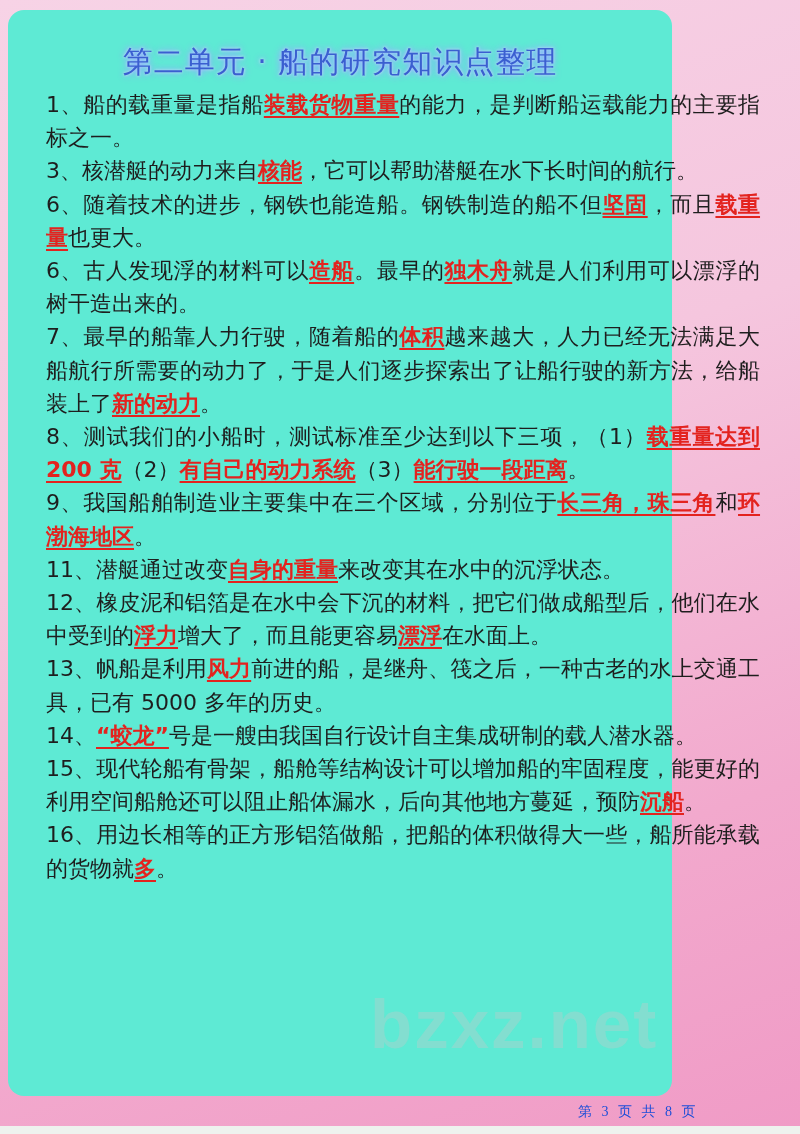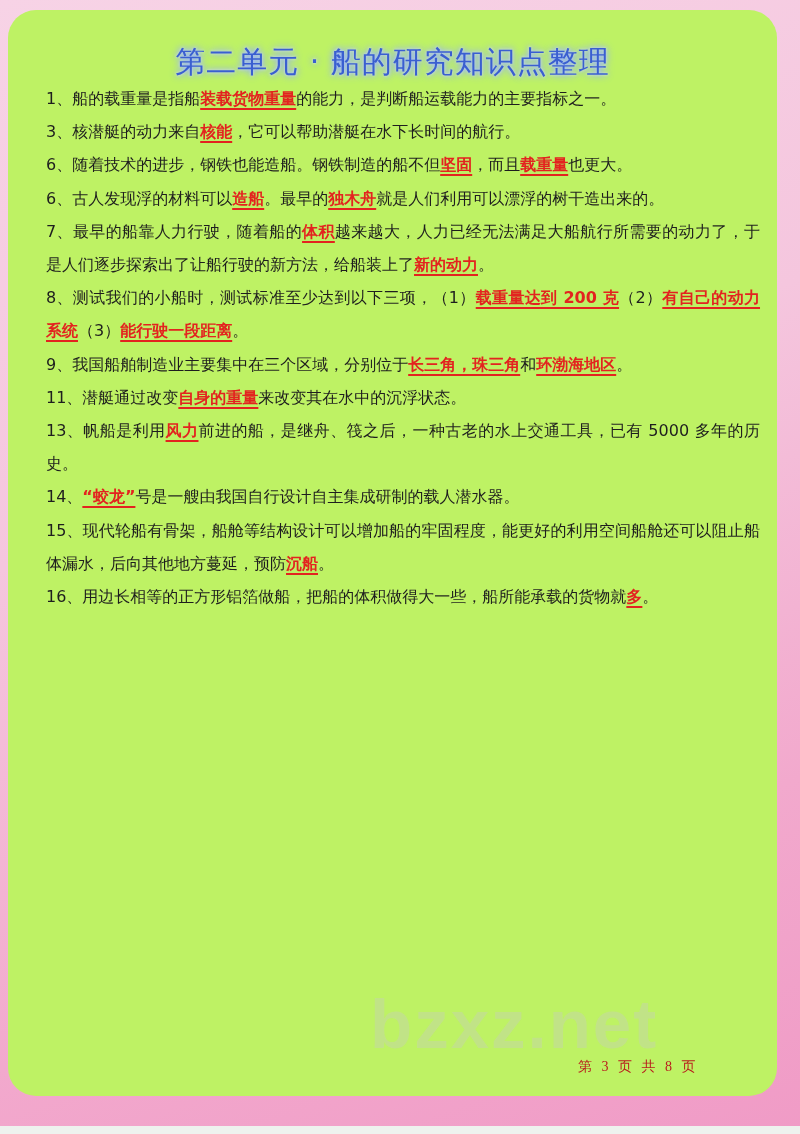--- a/index.html
+++ b/index.html
@@ -5,62 +5,63 @@
   html, body { margin:0; padding:0; }
   body {
     width:800px; height:1134px; overflow:hidden; position:relative;
     background: linear-gradient(160deg, #f7d3e6 0%, #f5c6de 40%, #f2a9cd 75%, #f09bc6 100%);
     font-family: "DejaVu Sans", "Liberation Sans", sans-serif;
   }
   .bottom-strip {
     position:absolute; left:0; right:0; bottom:0; height:8px; background:#eef2ee;
   }
   .card {
-    position:absolute; left:8px; top:10px; width:769px; height:1086px;
-    background:#bef264; border-radius:28px;
+    position:absolute; left:8px; top:10px; width:664px; height:1086px;
+    background:#5eead4; border-radius:16px;
   }
   .title {
     position:absolute; left:0; right:0; top:32px; text-align:center;
     font-size:30px; color:#3a5fd0; letter-spacing:1px;
     text-shadow: 0 0 6px #7f9dff, 0 0 10px #a9bdff, 0 0 3px #ffffff;
   }
   .content {
-    position:absolute; left:38px; top:72px; width:714px;
-    font-size:16px; line-height:33.2px; color:#1e1e1e;
+    position:absolute; left:38px; top:78px; width:714px;
+    font-size:22px; line-height:33.2px; color:#1e1e1e;
   }
   .item { margin:0; padding:0; text-align:justify; }
   .hl {
     color:#e3231f; font-weight:bold;
     text-decoration: underline; text-decoration-color:#e3231f;
     text-underline-offset:4px; text-decoration-thickness:2px;
   }
   .watermark {
     position:absolute; left:370px; top:985px; font-size:69px; font-weight:bold;
     color:rgba(200,200,200,0.35); letter-spacing:2px; pointer-events:none;
     font-family:"Liberation Sans", sans-serif;
   }
   .footer {
-    position:absolute; left:578px; top:1058px; font-size:14px; color:#b91c1c;
+    position:absolute; left:578px; top:1103px; font-size:14px; color:#1d4ed8;
     font-family:"Liberation Serif", "DejaVu Serif", serif; letter-spacing:3px;
   }
 </style>
 </head>
 <body>
 
 <div class="card">
   <div class="title">第二单元 · 船的研究知识点整理</div>
   <div class="content">
     <p class="item"><span>1、船的载重量是指船</span><span class="hl">装载货物重量</span><span>的能力，是判断船运载能力的主要指标之一。</span></p>
     <p class="item"><span>3、核潜艇的动力来自</span><span class="hl">核能</span><span>，它可以帮助潜艇在水下长时间的航行。</span></p>
     <p class="item"><span>6、随着技术的进步，钢铁也能造船。钢铁制造的船不但</span><span class="hl">坚固</span><span>，而且</span><span class="hl">载重量</span><span>也更大。</span></p>
     <p class="item"><span>6、古人发现浮的材料可以</span><span class="hl">造船</span><span>。最早的</span><span class="hl">独木舟</span><span>就是人们利用可以漂浮的树干造出来的。</span></p>
     <p class="item"><span>7、最早的船靠人力行驶，随着船的</span><span class="hl">体积</span><span>越来越大，人力已经无法满足大船航行所需要的动力了，于是人们逐步探索出了让船行驶的新方法，给船装上了</span><span class="hl">新的动力</span><span>。</span></p>
     <p class="item"><span>8、测试我们的小船时，测试标准至少达到以下三项，（1）</span><span class="hl">载重量达到 200 克</span><span>（2）</span><span class="hl">有自己的动力系统</span><span>（3）</span><span class="hl">能行驶一段距离</span><span>。</span></p>
     <p class="item"><span>9、我国船舶制造业主要集中在三个区域，分别位于</span><span class="hl">长三角，珠三角</span><span>和</span><span class="hl">环渤海地区</span><span>。</span></p>
     <p class="item"><span>11、潜艇通过改变</span><span class="hl">自身的重量</span><span>来改变其在水中的沉浮状态。</span></p>
+    <p class="item"><span>12、橡皮泥和铝箔是在水中会下沉的材料，把它们做成船型后，他们在水中受到的</span><span class="hl">浮力</span><span>增大了，而且能更容易</span><span class="hl">漂浮</span><span>在水面上。</span></p>
     <p class="item"><span>13、帆船是利用</span><span class="hl">风力</span><span>前进的船，是继舟、筏之后，一种古老的水上交通工具，已有 5000 多年的历史。</span></p>
     <p class="item"><span>14、</span><span class="hl">“蛟龙”</span><span>号是一艘由我国自行设计自主集成研制的载人潜水器。</span></p>
     <p class="item"><span>15、现代轮船有骨架，船舱等结构设计可以增加船的牢固程度，能更好的利用空间船舱还可以阻止船体漏水，后向其他地方蔓延，预防</span><span class="hl">沉船</span><span>。</span></p>
     <p class="item"><span>16、用边长相等的正方形铝箔做船，把船的体积做得大一些，船所能承载的货物就</span><span class="hl">多</span><span>。</span></p>
   </div>
 </div>
 
 <div class="watermark">bzxz.net</div>
 <div class="footer">第 3 页 共 8 页</div>
 <div class="bottom-strip"></div>

